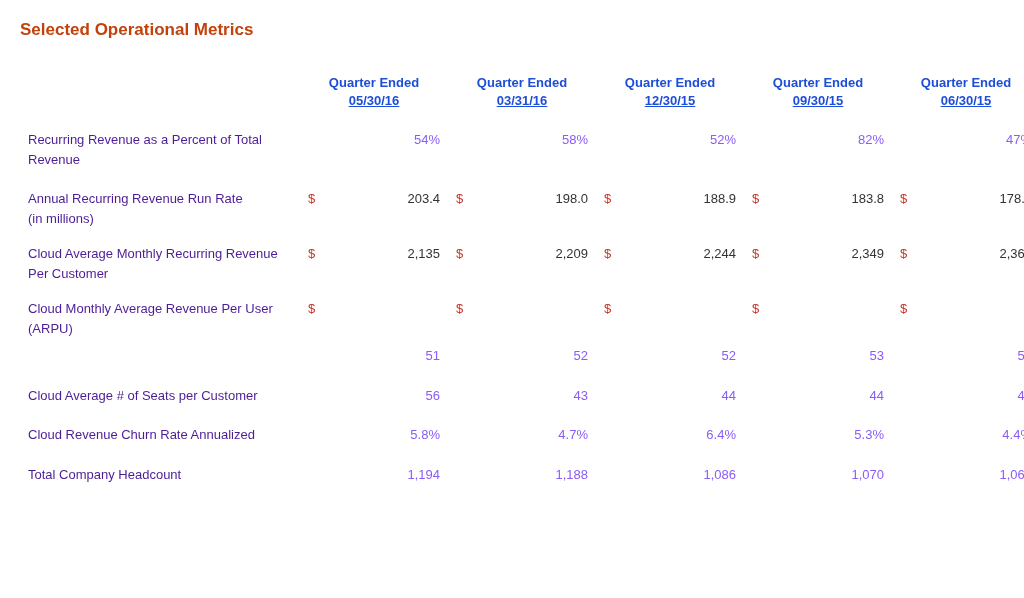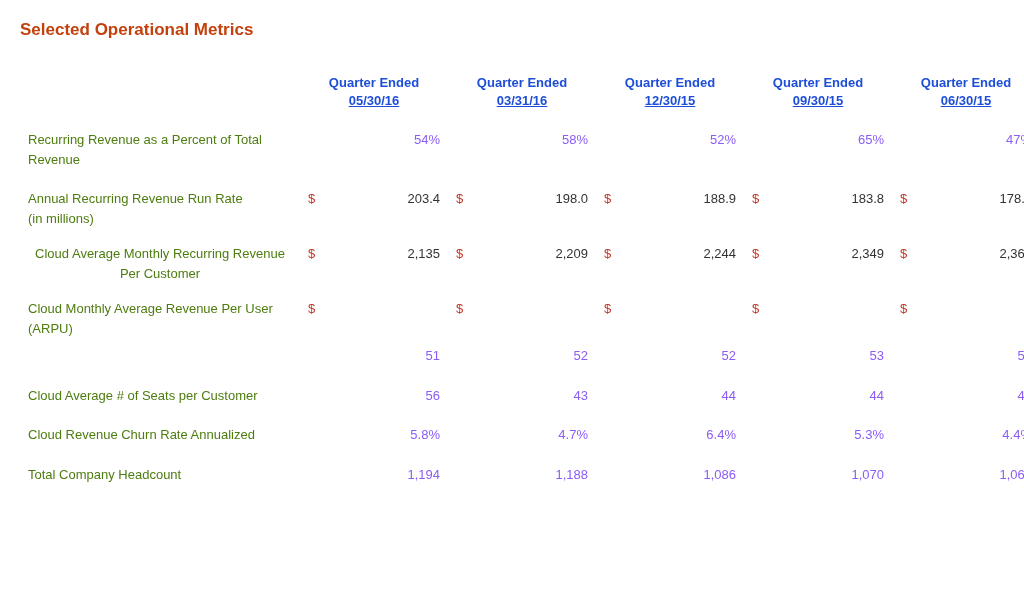--- a/index.html
+++ b/index.html
@@ -34,21 +34,21 @@
     th .quarter-date {
       text-decoration: underline;
       display: block;
     }
     td {
       padding: 4px 8px;
       vertical-align: top;
       line-height: 1.5;
     }
     td.label {
-      color: #4d7c0f;
+      color: #4c1d95;
       font-size: 13px;
     }
     td.value {
       text-align: right;
       color: #8b5cf6;
     }
   </style>
 </head>
 <body>
 
@@ -88,35 +88,35 @@
       </th>
     </tr>
   </thead>
   <tbody id="table-body">
   <tr style="height: 12px;"></tr>
       <tr>
         <td class="label">Recurring Revenue as a Percent of Total Revenue</td>
         <td class="value">54%</td>
         <td class="value">58%</td>
         <td class="value">52%</td>
-        <td class="value">65%</td>
+        <td class="value">82%</td>
         <td class="value">47%</td>
       </tr>
       <tr style="height: 12px;"></tr>
       <tr>
         <td class="label" style="padding-bottom: 0px;">Annual Recurring Revenue Run Rate<br>(in millions)</td>
         <td style="text-align: right;"><span style="color: rgb(192, 57, 43); float: left;">$</span><span>203.4</span></td>
         <td style="text-align: right;"><span style="color: rgb(192, 57, 43); float: left;">$</span><span>198.0</span></td>
         <td style="text-align: right;"><span style="color: rgb(192, 57, 43); float: left;">$</span><span>188.9</span></td>
         <td style="text-align: right;"><span style="color: rgb(192, 57, 43); float: left;">$</span><span>183.8</span></td>
         <td style="text-align: right;"><span style="color: rgb(192, 57, 43); float: left;">$</span><span>178.6</span></td>
       </tr>
       <tr style="height: 12px;"></tr>
       <tr>
-        <td class="label" style="padding-bottom: 0px; text-align: center;">Cloud Average Monthly Recurring Revenue<br>Per Customer</td>
+        <td class="label" style="padding-bottom: 0px;">Cloud Average Monthly Recurring Revenue<br>Per Customer</td>
         <td style="text-align: right;"><span style="color: rgb(192, 57, 43); float: left;">$</span><span>2,135</span></td>
         <td style="text-align: right;"><span style="color: rgb(192, 57, 43); float: left;">$</span><span>2,209</span></td>
         <td style="text-align: right;"><span style="color: rgb(192, 57, 43); float: left;">$</span><span>2,244</span></td>
         <td style="text-align: right;"><span style="color: rgb(192, 57, 43); float: left;">$</span><span>2,349</span></td>
         <td style="text-align: right;"><span style="color: rgb(192, 57, 43); float: left;">$</span><span>2,368</span></td>
       </tr>
       <tr style="height: 12px;"></tr>
       <tr>
         <td class="label">Cloud Monthly Average Revenue Per User (ARPU)</td>
         <td style="color: rgb(192, 57, 43); text-align: left; padding-left: 8px;">$</td>

